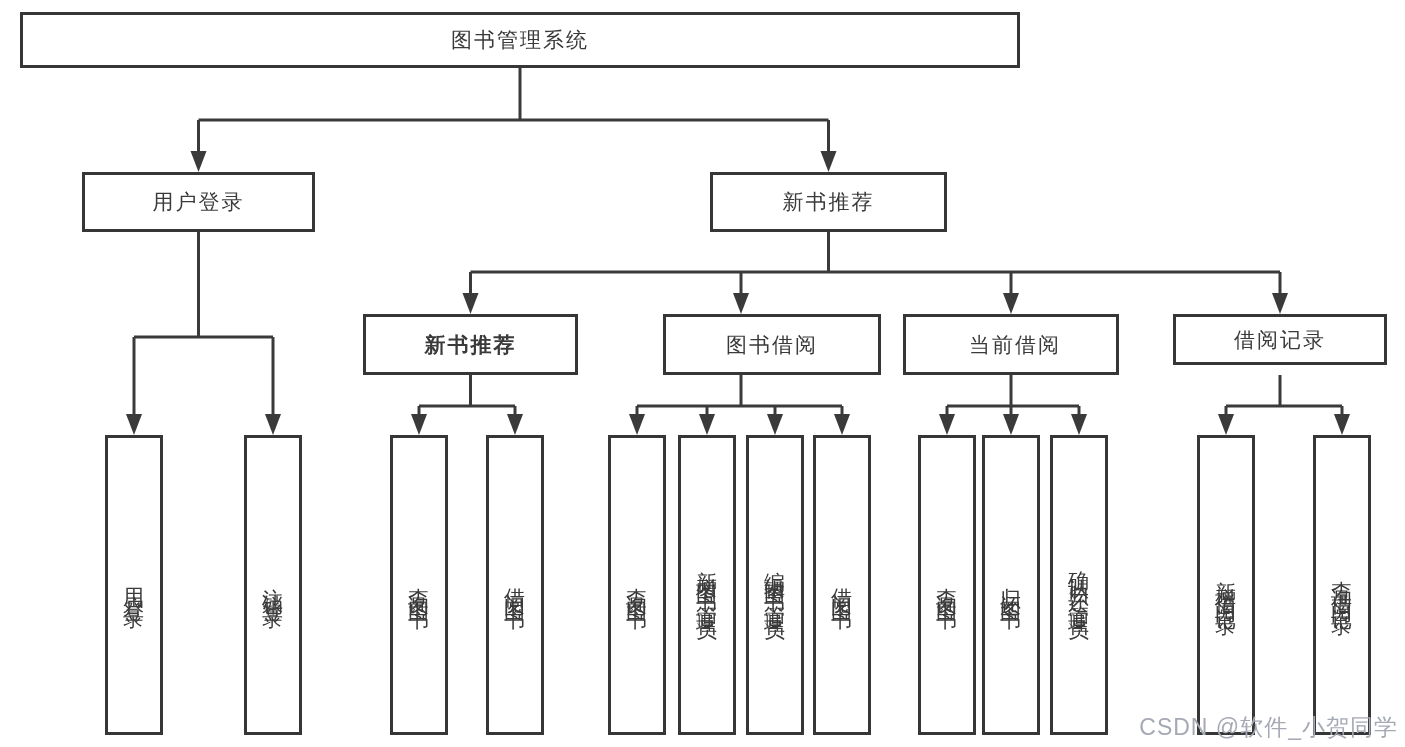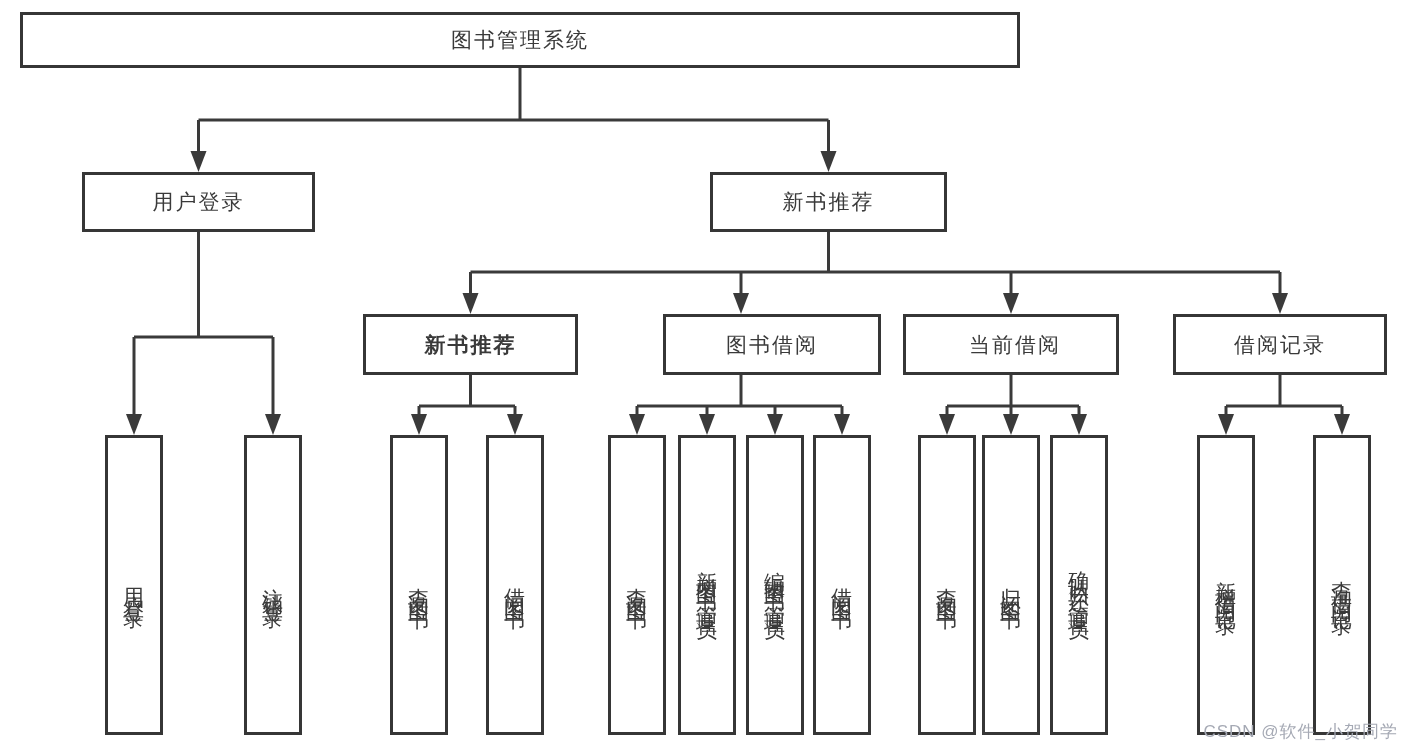--- a/index.html
+++ b/index.html
@@ -36,21 +36,21 @@
     writing-mode: vertical-rl;
     text-orientation: mixed;
     font-size: 21px;
     letter-spacing: 7px;
     line-height: 1;
   }
   #watermark {
     position: absolute;
     right: 7px;
     bottom: 4px;
-    font-size: 17px;
+    font-size: 23px;
     color: #a5a9b4;
     letter-spacing: 1px;
     white-space: nowrap;
     z-index: 5;
   }
 </style>
 </head>
 <body>
 
 <div id="stage">
@@ -108,21 +108,21 @@
       <line x1="1342" y1="406" x2="1342" y2="421" stroke="#3a3a3a" stroke-width="3"></line>
       <polygon points="1334,414 1350,414 1342,435" fill="#3a3a3a"></polygon>
     </svg>
   <div id="nodes">
       <div class="box h" style="left: 20px; top: 12px; width: 1000px; height: 56px;">图书管理系统</div>
       <div class="box h" style="left: 82px; top: 172px; width: 233px; height: 60px;">用户登录</div>
       <div class="box h" style="left: 710px; top: 172px; width: 237px; height: 60px;">新书推荐</div>
       <div class="box h" style="left: 363px; top: 314px; width: 215px; height: 61px; font-weight: bold;">新书推荐</div>
       <div class="box h" style="left: 663px; top: 314px; width: 218px; height: 61px;">图书借阅</div>
       <div class="box h" style="left: 903px; top: 314px; width: 216px; height: 61px; padding-left: 8px;">当前借阅</div>
-      <div class="box h" style="left: 1173px; top: 314px; width: 214px; height: 61px;">借阅记录</div>
+      <div class="box h" style="left: 1173px; top: 314px; width: 214px; height: 51px;">借阅记录</div>
       <div class="box v" style="left: 105px; top: 435px; width: 58px; height: 300px;">用户登录</div>
       <div class="box v" style="left: 244px; top: 435px; width: 58px; height: 300px;">注销登录</div>
       <div class="box v" style="left: 390px; top: 435px; width: 58px; height: 300px;">查询图书</div>
       <div class="box v" style="left: 486px; top: 435px; width: 58px; height: 300px;">借阅图书</div>
       <div class="box v" style="left: 608px; top: 435px; width: 58px; height: 300px;">查询图书</div>
       <div class="box v" style="left: 678px; top: 435px; width: 58px; height: 300px;">新增图书（管理员）</div>
       <div class="box v" style="left: 746px; top: 435px; width: 58px; height: 300px;">编辑图书（管理员）</div>
       <div class="box v" style="left: 813px; top: 435px; width: 58px; height: 300px;">借阅图书</div>
       <div class="box v" style="left: 918px; top: 435px; width: 58px; height: 300px;">查询图书</div>
       <div class="box v" style="left: 982px; top: 435px; width: 58px; height: 300px;">归还图书</div>

